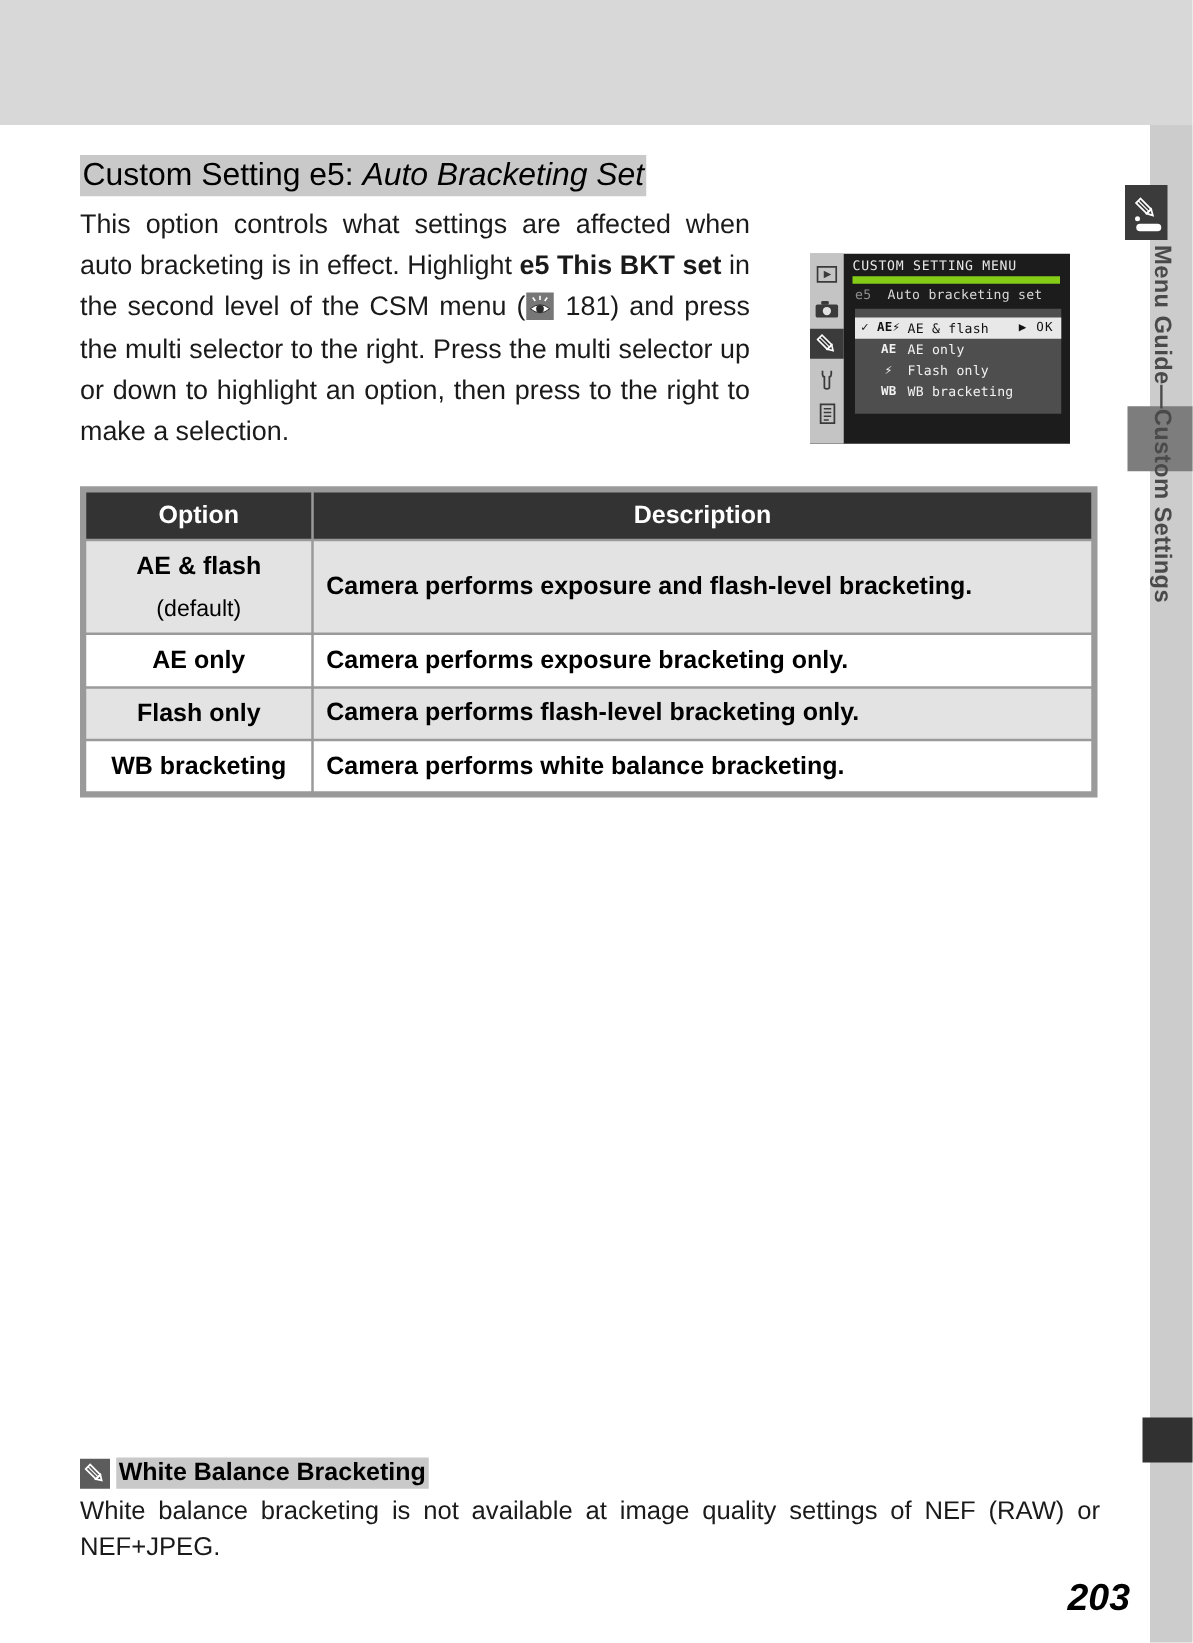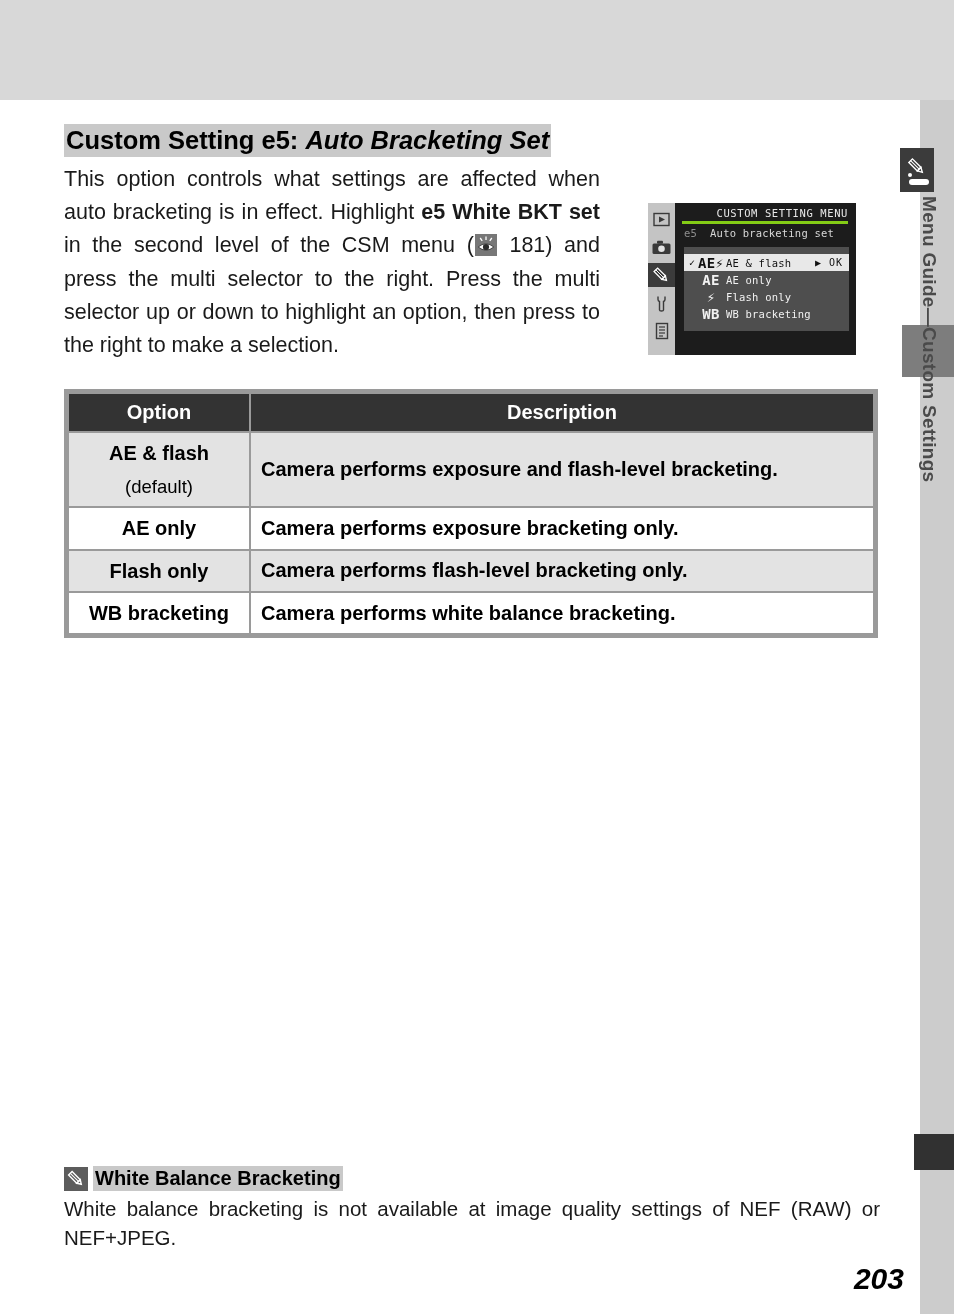--- a/index.html
+++ b/index.html
@@ -113,21 +113,21 @@
     left: 64px;
     top: 124px;
     width: 816px;
   }
 
   
   .page-heading {
     display: inline-block;
     background: #c9c9c9;
     font-size: 25.5px;
-    font-weight: bold;
+    font-weight: normal;
     line-height: 1.18;
     padding: 1px 2px 2px 2px;
     margin: 0 0 6px 0;
     white-space: nowrap;
   }
   .page-heading .italic-part {
     font-style: italic;
   }
 
   
@@ -195,24 +195,24 @@
   .lcd-body {
     flex: 1;
     position: relative;
     padding: 4px 6px 0 7px;
     box-sizing: border-box;
     font-family: "DejaVu Sans Mono", monospace;
   }
   .lcd-title {
     color: #e8e8e8;
     font-size: 10.5px;
-    text-align: right;
+    text-align: left;
     letter-spacing: 0.6px;
     padding-bottom: 2px;
-    border-bottom: 3px solid #84cc16;
+    border-bottom: 6px solid #84cc16;
     margin: 0 2px 0 0;
   }
   .lcd-subtitle {
     color: #d8d8d8;
     font-size: 10.5px;
     margin-top: 3px;
     letter-spacing: 0.2px;
     padding-left: 2px;
   }
   .lcd-subtitle .e5 { color: #8e8e8e; }
@@ -240,21 +240,21 @@
     color: #111111;
   }
   .lcd-row .chk {
     width: 12px;
     text-align: center;
     font-size: 10px;
   }
   .lcd-row .sym {
     width: 26px;
     text-align: center;
-    font-size: 14px;
+    font-size: 10px;
     font-weight: bold;
   }
   .lcd-row .lbl {
     flex: 1;
     padding-left: 2px;
   }
   .lcd-row .okbox {
     font-size: 10px;
     letter-spacing: 1px;
     padding-right: 2px;
@@ -385,21 +385,21 @@
 
 <div class="edge-marker-gray"></div>
 <div class="edge-marker-dark"></div>
 
 <div class="content">
 
   <h1 class="page-heading"><span>Custom Setting e5: </span><span class="italic-part">Auto Bracketing Set</span></h1>
 
   <div class="intro-row">
 
-    <div class="intro-text"><span>This option controls what settings are affected when auto bracketing is in effect.  Highlight </span><b>e5 White BKT set</b><span> in the second level of the CSM menu (</span><span class="eye-icon">
+    <div class="intro-text"><span>This option controls what settings are affected when auto bracketing is in effect.  Highlight </span><b>e5 This BKT set</b><span> in the second level of the CSM menu (</span><span class="eye-icon">
         <svg width="22" height="22" viewBox="0 0 22 22">
           <line x1="11" y1="2.5" x2="11" y2="6" stroke="#ffffff" stroke-width="1.3"></line>
           <line x1="5.2" y1="4" x2="7.2" y2="6.8" stroke="#ffffff" stroke-width="1.3"></line>
           <line x1="16.8" y1="4" x2="14.8" y2="6.8" stroke="#ffffff" stroke-width="1.3"></line>
           <path d="M3.2 13 Q11 6.6 18.8 13 Q11 19.4 3.2 13 Z" fill="#ffffff" stroke="#2b2b2b" stroke-width="0.8"></path>
           <circle cx="11" cy="13" r="3.1" fill="#2b2b2b"></circle>
         </svg>
       </span><span> 181</span><span>) and press the multi selector to the right.  Press the multi selector up or down to highlight an option, then press to the right to make a selection.</span></div>
 
     <div class="lcd">

